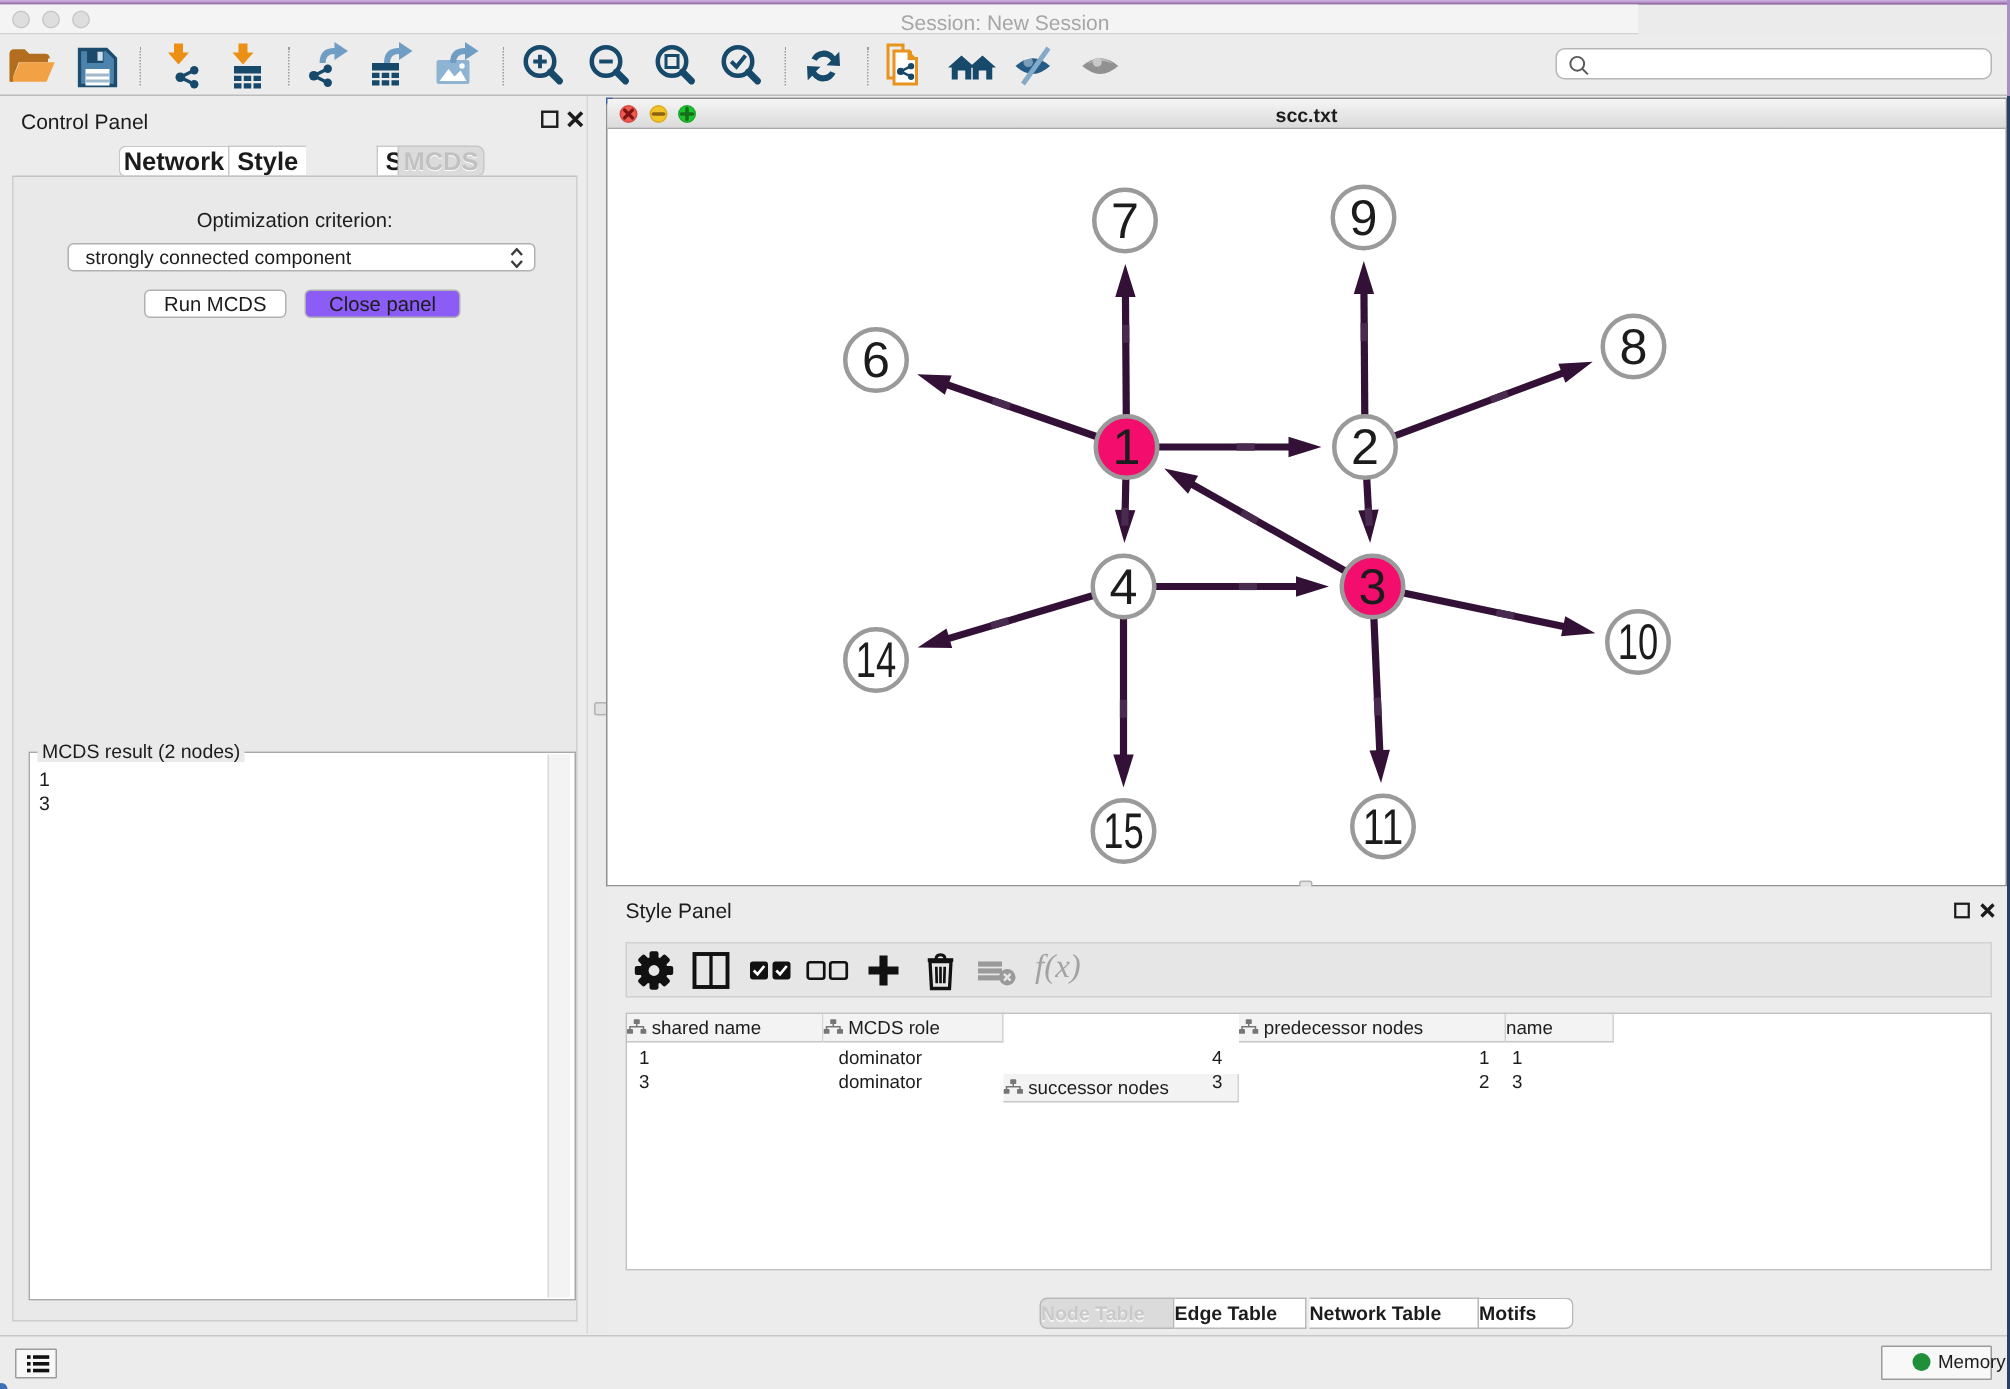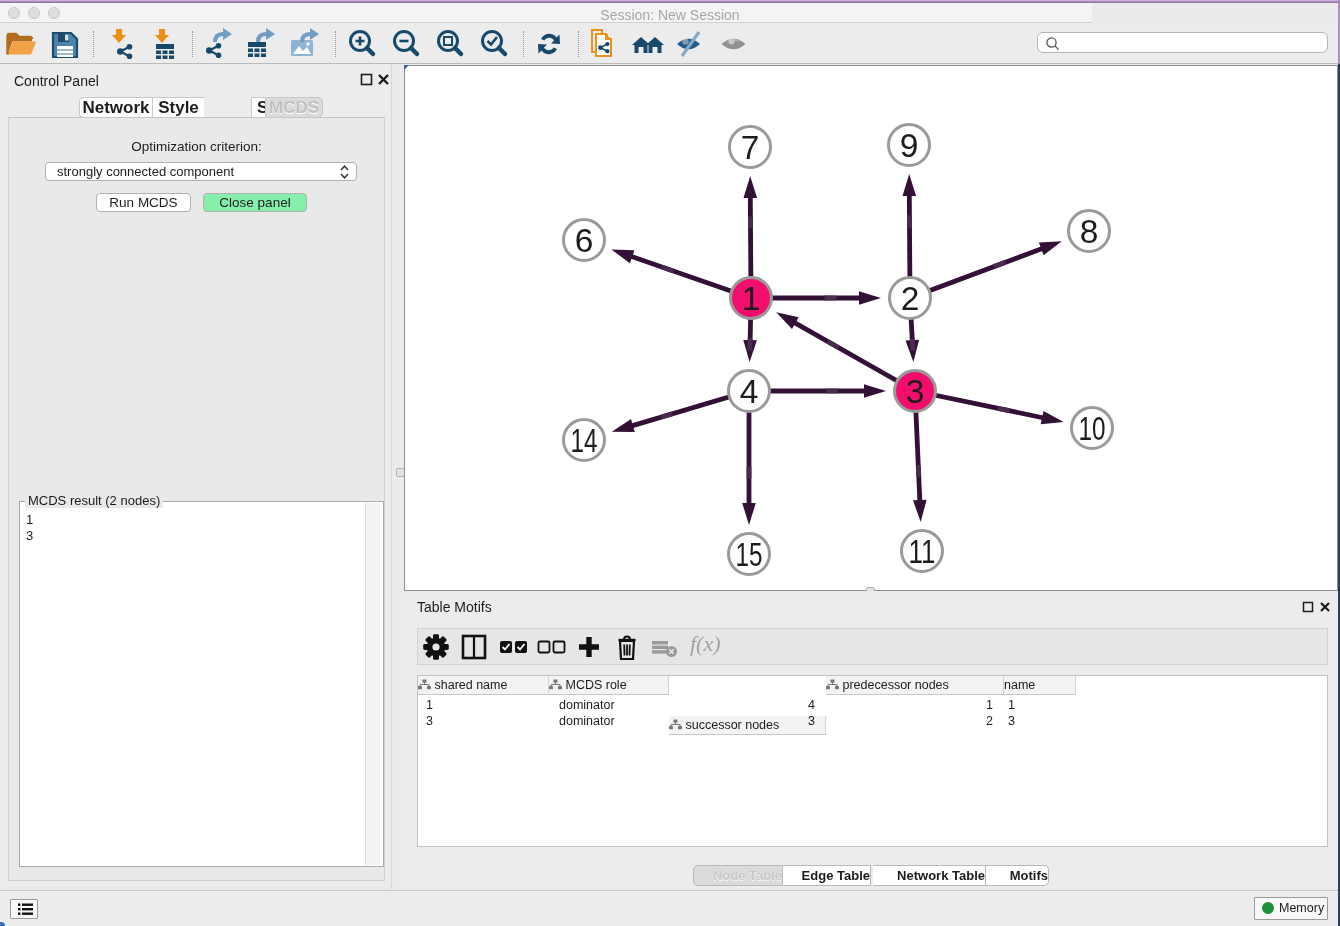--- a/index.html
+++ b/index.html
@@ -26,25 +26,25 @@
 .wbtn { position:absolute; top:4px; width:12px; height:12px; border-radius:50%; }
 #netname { position:absolute; top:3px; left:0; width:932px; text-align:center; font-size:13px; font-weight:bold; color:#1c1c1c; }
 
 #tpanel { position:absolute; left:405px; top:591px; width:935px; height:298px; background:#ececec; }
 #tptitle { position:absolute; left:12px; top:8px; font-size:14px; color:#1c1c1c; }
 #tptools { position:absolute; left:12px; top:37px; width:911px; height:37px; background:#e7e6e7; border:1px solid #d2d1d2; }
 #tbl { position:absolute; left:12px; top:84px; width:911px; height:172px; background:#fff; border:1px solid #c2c1c2; }
 .hcell { position:absolute; top:0; height:19px; background:#f4f3f4; border-right:1px solid #d4d3d4; border-bottom:1px solid #c9c8c9; font-size:12.5px; color:#1c1c1c; text-align:left; line-height:19px; }
 .tcell { position:absolute; font-size:12.5px; color:#1c1c1c; height:16px; line-height:16px; }
 #btabs { position:absolute; left:288px; top:274px; height:21px; }
-.btab { position:absolute; top:0; height:21px; background:#fff; border:1px solid #b9b8b9; font-size:13px; color:#1c1c1c; text-align:right; line-height:20px; font-weight:bold; }
+.btab { position:absolute; top:0; height:21px; background:#fff; border:1px solid #b9b8b9; font-size:13px; color:#1c1c1c; text-align:left; line-height:20px; font-weight:bold; }
 
 #statusbar { position:absolute; left:0; top:890px; width:1340px; height:36px; background:#ececec; border-top:1px solid #c8c7c8; }
 #listbtn { position:absolute; left:10px; top:8px; width:28px; height:20px; background:#f8f8f8; border:1px solid #9c9b9c; border-radius:1px; }
-#membtn { position:absolute; left:1254px; top:6px; width:74px; height:23px; background:#f8f8f8; border:1px solid #9c9b9c; border-radius:1px; font-size:12.5px; color:#1c1c1c; line-height:21px; white-space:nowrap; padding-left:7px; }
+#membtn { position:absolute; left:1254px; top:6px; width:74px; height:23px; background:#f8f8f8; border:1px solid #9c9b9c; border-radius:1px; font-size:12.5px; color:#1c1c1c; line-height:21px; white-space:nowrap; padding-left:20px; }
 </style>
 </head>
 <body>
 <div id="purple"></div>
 <div id="titlebar">
   <div class="tl" style="left:8px;"></div>
   <div class="tl" style="left:28px;"></div>
   <div class="tl" style="left:48px;"></div>
   <div id="wtitle">Session: New Session</div>
 </div>
@@ -189,33 +189,51 @@
   <div class="tab" style="left:265px;width:58px;background:#dcdbdc;color:#c2c1c2;border-right:1px solid #c9c8c9;border-radius:0 5px 5px 0;text-shadow:0 1px 0 #fff;">MCDS</div>
   <div id="cpbody">
     <div style="position:absolute;left:36px;top:44px;width:312px;height:19px;background:#fff;border:1px solid #b2b1b2;border-radius:4px;font-size:13px;color:#1c1c1c;line-height:18px;padding-left:11px;">strongly connected component
       <svg style="position:absolute;right:6px;top:2px" width="11" height="14" viewBox="0 0 11 14">
           <path d="M2 5 L5.5 1.2 L9 5" fill="none" stroke="#3c3b3c" stroke-width="1.6"></path>
           <path d="M2 9 L5.5 12.8 L9 9" fill="none" stroke="#3c3b3c" stroke-width="1.6"></path>
         </svg>
     </div>
     <div style="position:absolute;left:0;top:21px;width:375px;text-align:center;font-size:13.5px;color:#1c1c1c;">Optimization criterion:</div>
     <div style="position:absolute;left:87px;top:75px;width:95px;height:19px;background:#fff;border:1px solid #b2b1b2;border-radius:4px;font-size:13.5px;color:#1c1c1c;line-height:18px;text-align:center;">Run MCDS</div>
-    <div style="position:absolute;left:194px;top:75px;width:104px;height:19px;background:#86efac;border:1px solid #b2b1b2;border-radius:4px;font-size:13.5px;color:#1c1c1c;line-height:18px;text-align:center;">Close panel</div>
+    <div style="position:absolute;left:194px;top:75px;width:104px;height:19px;background:#8b5cf6;border:1px solid #b2b1b2;border-radius:4px;font-size:13.5px;color:#1c1c1c;line-height:18px;text-align:center;">Close panel</div>
     <div id="mcdsbox">
       <div style="position:absolute;left:6px;top:10px;font-size:13px;color:#1c1c1c;line-height:15.8px;">1<br>3</div>
       <div style="position:absolute;right:3px;top:1px;width:15px;height:362px;background:#f4f3f4;border-left:1px solid #dcdbdc;"></div>
     </div>
     <div id="mcdslegend">MCDS result (2 nodes)</div>
   </div>
 </div>
 <div style="position:absolute;left:396px;top:468px;width:9px;height:9px;background:#e3e2e3;border:1px solid #b4b3b4;border-radius:2px;"></div>
 <div id="netwin">
     <svg style="position:absolute;left:-1px;top:-1px" width="5" height="5" viewBox="0 0 5 5">
       <path d="M0 0 L5 0 L0 5 Z" fill="#3c62a5"></path>
     </svg>
+  <div id="nettitle">
+    <div class="wbtn" style="left:8px;background:#f15850;border:1px solid #d44b44;">
+        <svg width="10" height="10" viewBox="0 0 10 10" style="position:absolute;left:0;top:0">
+          <path d="M2.4 2.4 L7.6 7.6 M7.6 2.4 L2.4 7.6" stroke="#7d1512" stroke-width="2.3" stroke-linecap="round"></path>
+        </svg>
+      </div>
+    <div class="wbtn" style="left:28px;background:#f3c32a;border:1px solid #dcab1f;">
+        <svg width="10" height="10" viewBox="0 0 10 10" style="position:absolute;left:0;top:0">
+          <path d="M1.6 5 L8.4 5" stroke="#8a6210" stroke-width="2.4" stroke-linecap="round"></path>
+        </svg>
+      </div>
+    <div class="wbtn" style="left:47px;background:#1cc42f;border:1px solid #1aa727;">
+        <svg width="10" height="10" viewBox="0 0 10 10" style="position:absolute;left:0;top:0">
+          <path d="M5 1.4 L5 8.6 M1.4 5 L8.6 5" stroke="#156f1a" stroke-width="2.4" stroke-linecap="round"></path>
+        </svg>
+      </div>
+    <div id="netname">scc.txt</div>
+  </div>
   <svg id="graph" style="position:absolute;left:0;top:21px" width="932" height="504" viewBox="0 0 932 504">
     <g stroke="#331036" stroke-width="4.8">
       <line x1="346.0" y1="211.0" x2="345.3" y2="109.0"></line>
       <line x1="346.0" y1="211.0" x2="225.3" y2="169.1"></line>
       <line x1="346.0" y1="211.0" x2="456.0" y2="211.0"></line>
       <line x1="346.0" y1="211.0" x2="345.1" y2="255.0"></line>
       <line x1="505.0" y1="211.0" x2="504.3" y2="107.0"></line>
       <line x1="505.0" y1="211.0" x2="638.1" y2="161.2"></line>
       <line x1="505.0" y1="211.0" x2="507.4" y2="255.1"></line>
       <line x1="510.0" y1="304.0" x2="388.6" y2="235.2"></line>
@@ -280,21 +298,21 @@
       <text x="504" y="69.5">9</text>
       <text x="687" y="352.5" textLength="27" lengthAdjust="spacingAndGlyphs">10</text>
       <text x="517" y="475.5" textLength="27" lengthAdjust="spacingAndGlyphs">11</text>
       <text x="179" y="364.5" textLength="27" lengthAdjust="spacingAndGlyphs">14</text>
       <text x="344" y="478.5" textLength="27" lengthAdjust="spacingAndGlyphs">15</text>
     </g>
   </svg>
 </div>
 <div style="position:absolute;left:866px;top:587px;width:9px;height:8px;background:#e3e2e3;border:1px solid #b4b3b4;border-radius:2px;"></div>
 <div id="tpanel">
-  <div id="tptitle">Table Motifs</div>
+  <div id="tptitle">Style Panel</div>
   <svg style="position:absolute;left:897px;top:10px" width="12" height="12" viewBox="0 0 12 12">
       <rect x="1.5" y="1.5" width="9" height="9" fill="none" stroke="#1c1c1c" stroke-width="1.5"></rect>
     </svg>
   <svg style="position:absolute;left:914px;top:10px" width="12" height="12" viewBox="0 0 12 12">
       <path d="M2 2 L10 10 M10 2 L2 10" stroke="#1c1c1c" stroke-width="2.2"></path>
     </svg>
   <div id="tptools">
     <svg style="position:absolute;left:3px;top:3px" width="30" height="30" viewBox="0 0 30 30">
         <g fill="#111">
           <rect x="12" y="2.2" width="6" height="6" rx="1.4" transform="rotate(0 15 15)"></rect>

